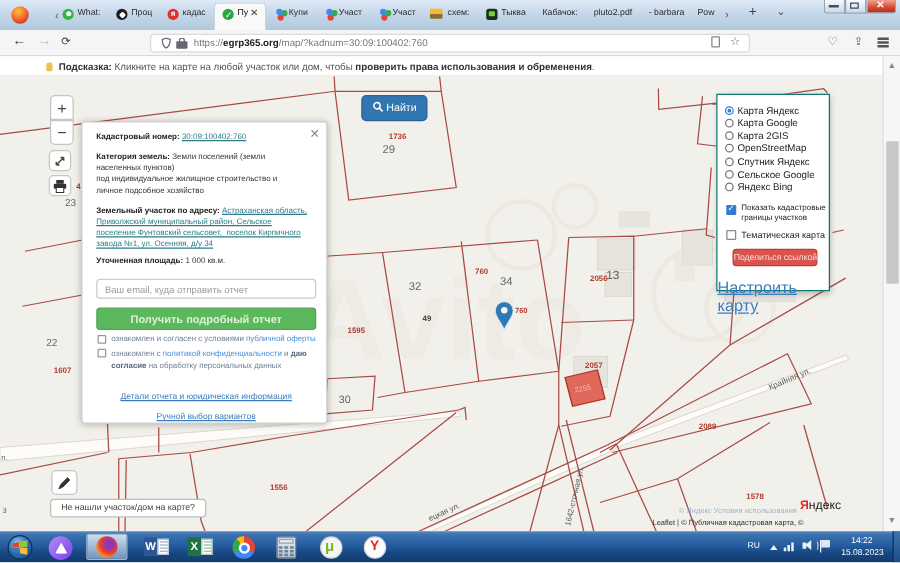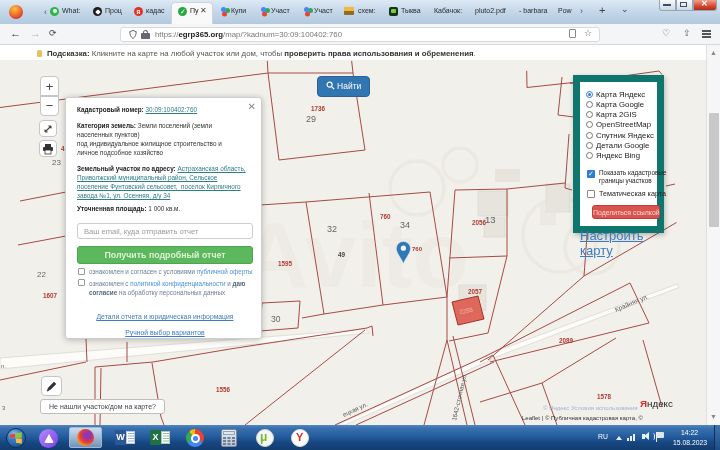--- a/index.html
+++ b/index.html
@@ -17,34 +17,34 @@
 .winbtn { position:absolute; top:0; height:11px; border:1px solid #96a5b5; border-top:none; }
 
 #hintbar { left:0; top:45px; width:720px; height:16px; background:#ffffff; border-bottom:1px solid #eee; }
 #mapwrap { left:0; top:61px; width:706px; height:364px; background:#f2f0ea; overflow:hidden; }
 #scrollbar { left:706px; top:45px; width:14px; height:380px; background:#f6f6f6; border-left:1px solid #e0e0e0; }
 #sthumb { position:absolute; left:2px; top:68px; width:10px; height:114px; background:#c8c8c8; border-radius:1px; }
 
 #searchin { left:68px; top:76px; width:215px; height:21px; background:#fff; border:1px solid #c9c9c9; border-radius:4px;
   font-size:8.5px; color:#999; line-height:19px; padding-left:8px; }
 #searchbtn { left:289px; top:76px; width:53px; height:21px; background:#3276b1; border:1px solid #2a619c; border-radius:4px;
-  color:#fff; font-size:8.5px; text-align:center; line-height:19px;margin-left:28px; }
+  color:#fff; font-size:8.5px; text-align:center; line-height:19px; }
 
 .mapbtn { position:absolute; background:#fff; border:1px solid #c5c5c5; color:#444; text-align:center; }
 
 #popup { left:65px; top:97px; width:197px; height:242px; background:#fff; border:1px solid #cdcdcd;
   border-radius:3px; box-shadow:0 1px 6px rgba(0,0,0,0.25); font-size:7.5px; color:#333; }
 #popup .row { position:absolute; left:11px; width:176px; }
 #popup .nw { white-space:nowrap; font-size:6.4px; }
 #popup b { font-weight:bold; color:#222; }
 .tl { color:#2e7d87; text-decoration:underline; }
 .bl { color:#4a90d9; }
 .cbx { position:absolute; width:7px; height:7px; background:#fff; border:1px solid #999; border-radius:1px; }
 
-#rpanel { left:573px; top:75px; width:91px; height:158px; background:#fff; border:7px solid #0f766e;
+#rpanel { left:573px; top:75px; width:91px; height:158px; background:#fff; border:1px solid #0f766e;
   box-shadow:1px 2px 5px rgba(0,0,0,0.25); font-size:7.8px; color:#222; }
 .radio { position:absolute; left:6px; width:7px; height:7px; border:1px solid #777; border-radius:50%; background:#fff; }
 .rlabel { position:absolute; left:16px; white-space:nowrap; }
 #sharebtn { position:absolute; left:12px; top:123px; width:68px; height:14px; background:#d9534f; border:1px solid #c23b37;
   border-radius:3px; color:#f6ded8; font-size:6.9px; text-align:center; line-height:13px; white-space:nowrap; }
 
 #pencil { left:41px; top:376px; width:21px; height:20px; background:#fff; border:1px solid #c5c5c5; border-radius:4px; }
 #notfound { left:40px; top:399px; width:125px; height:15px; background:#fff; border:1px solid #bdbdbd; border-radius:3px;
   font-size:7px; color:#444; text-align:center; line-height:14px; }
 
@@ -281,21 +281,21 @@
     <div class="rlabel" style="top:8px;">Карта Яндекс</div>
     <div class="radio" style="top:19px;"></div>
       <div class="rlabel" style="top:18px;">Карта Google</div>
     <div class="radio" style="top:29px;"></div>
       <div class="rlabel" style="top:28px;">Карта 2GIS</div>
     <div class="radio" style="top:39px;"></div>
       <div class="rlabel" style="top:38px;">OpenStreetMap</div>
     <div class="radio" style="top:50px;"></div>
       <div class="rlabel" style="top:49px;">Спутник Яндекс</div>
     <div class="radio" style="top:60px;"></div>
-      <div class="rlabel" style="top:59px;">Детали Google</div>
+      <div class="rlabel" style="top:59px;">Сельское Google</div>
     <div class="radio" style="top:70px;"></div>
       <div class="rlabel" style="top:69px;">Яндекс Bing</div>
     <div class="abs" style="left:7px;top:88px;width:8px;height:8px;background:#2e7cd6;border-radius:1px;color:#fff;font-size:7px;line-height:8px;text-align:center;">✓</div>
     <div class="rlabel" style="left:19px;top:87px;font-size:6.4px;line-height:8px;">Показать кадастровые<br>границы участков</div>
     <div class="abs" style="left:7px;top:108px;width:8px;height:8px;background:#fff;border:1px solid #888;border-radius:1px;"></div>
     <div class="rlabel" style="left:19px;top:107px;font-size:7.2px;">Тематическая карта</div>
     <div id="sharebtn">Поделиться ссылкой</div>
     <div class="abs" style="left:0;top:146px;width:91px;font-size:13px;color:#3b7dc0;text-decoration:underline;">Настроить карту</div>
   </div>
 

